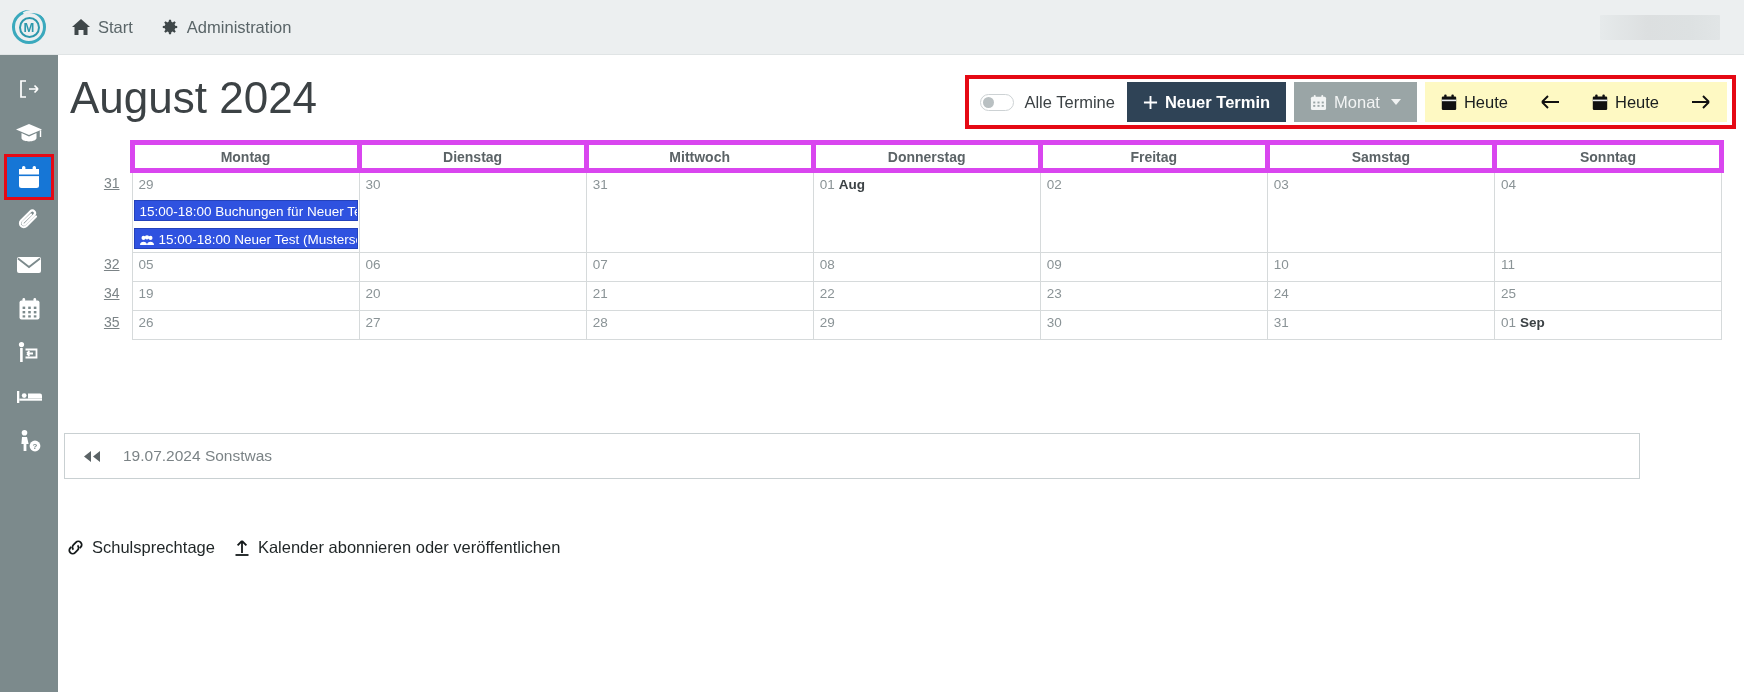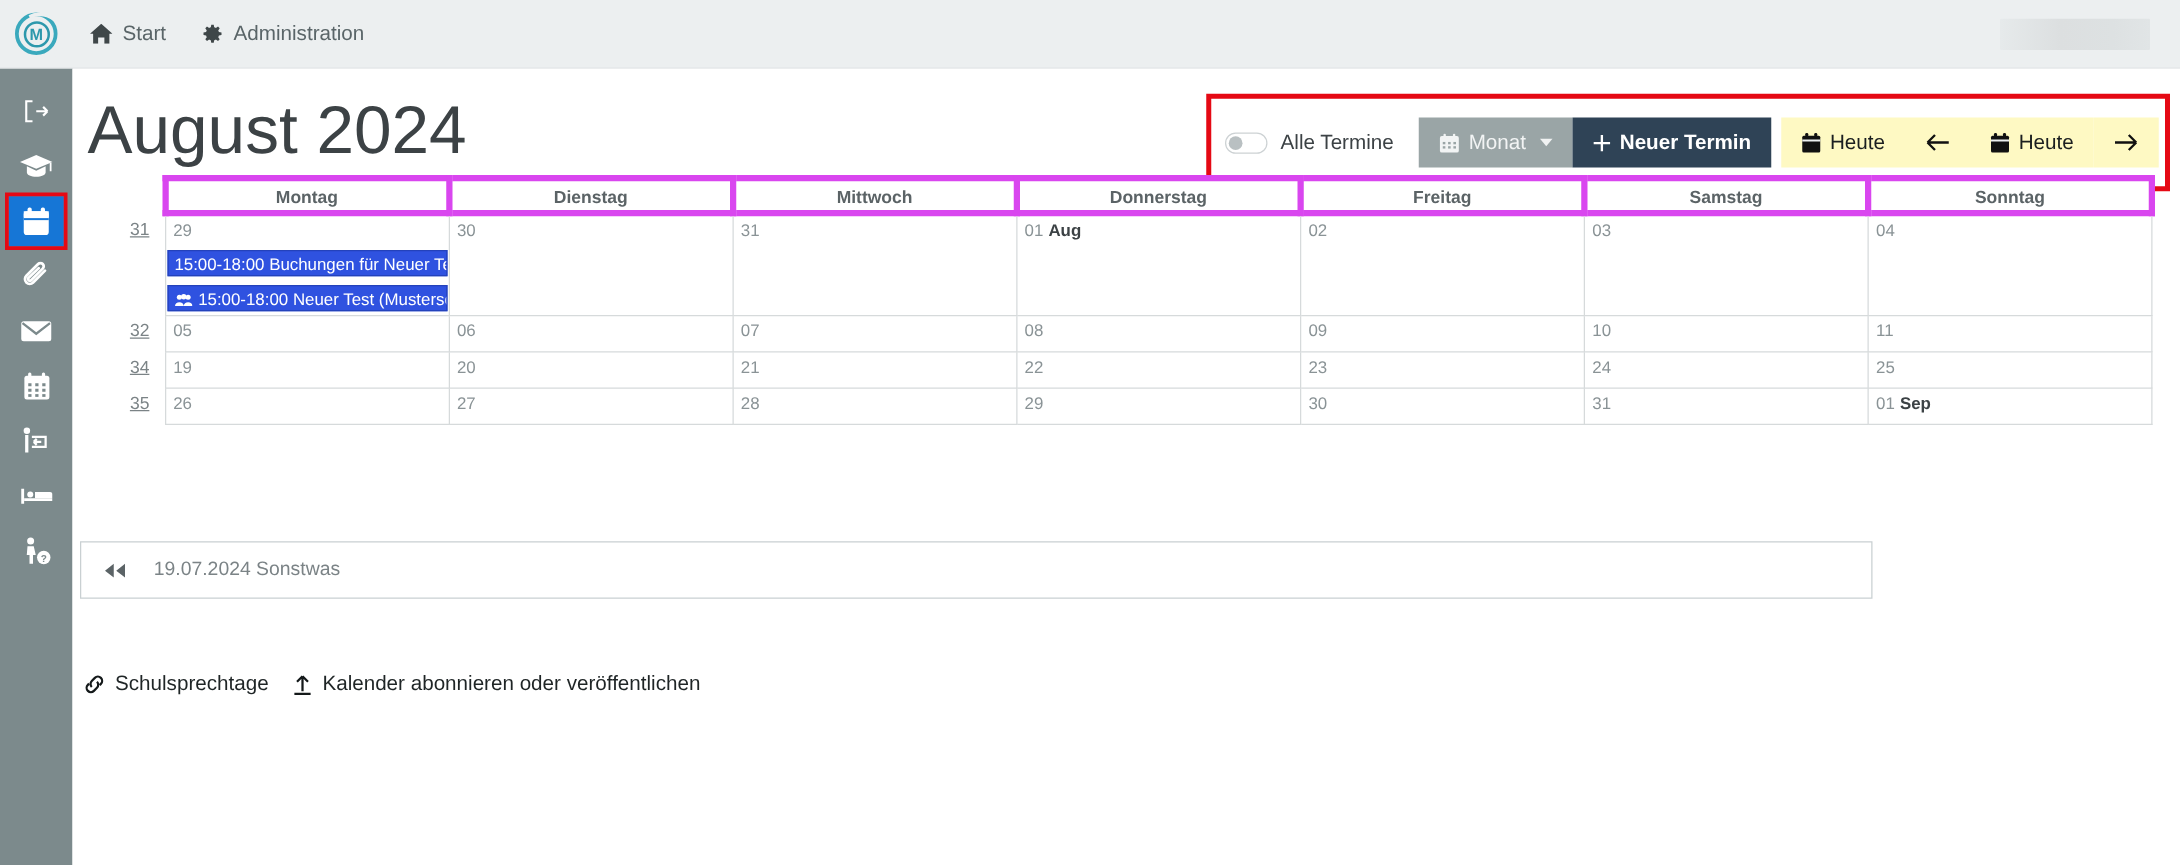--- a/index.html
+++ b/index.html
@@ -77,30 +77,30 @@
     width: 44px; height: 40px;
   }
 
   
   .content {
     position: absolute; left: 58px; top: 55px;
     width: 1686px; height: 637px; background: #fff;
   }
   .page-title {
     position: absolute; left: 12px; top: 18px;
-    font-size: 54px; color: #3c4245; font-weight: 300;
+    font-size: 44px; color: #3c4245; font-weight: 300;
     letter-spacing: 0px;
   }
 
   
   .toolbar-outline {
     position: absolute; right: 8px; top: 20px;
     border: 4px solid #e50914;
     background: #fff;
-    padding: 15px 5px;
+    padding: 3px 5px;
     display: flex; align-items: center;
   }
   .toggle-group { display: flex; align-items: center; gap: 10px; padding: 0 12px 0 6px; }
   .switch {
     width: 34px; height: 17px; border-radius: 9px;
     background: #fff; border: 1px solid #cdd2d4; position: relative;
   }
   .switch::after {
     content: ""; position: absolute; left: 2px; top: 2px;
     width: 11px; height: 11px; border-radius: 50%; background: #b9c0c2;
@@ -156,21 +156,21 @@
     background: #2f52e0; color: #fff;
     font-size: 13.5px; height: 21px; line-height: 21px;
     padding: 0 5px; white-space: nowrap; overflow: hidden;
     border: 1px solid #2442bb; cursor: pointer;
   }
   .event .evicon { margin-right: 5px; display: inline-block; vertical-align: -2px; }
 
   
   .panel {
     position: absolute; left: 6px; top: 378px;
-    width: 1434px; height: 46px;
+    width: 1576px; height: 46px;
     border: 1px solid #c9d0d2; background: #fff;
     display: flex; align-items: center; gap: 22px;
     padding: 0 18px;
   }
   .panel .rew { color: #5b6366; display: flex; align-items: center; cursor: pointer; }
   .panel .ptext { font-size: 15.5px; color: #7b8386; }
 
   
   .footer-links {
     position: absolute; left: 8px; top: 483px;
@@ -312,48 +312,48 @@
 
   <div class="content">
 
     <div class="page-title">August 2024</div>
 
     <div class="toolbar-outline">
       <div class="toggle-group">
         <div class="switch"></div>
         <span class="toggle-label">Alle Termine</span>
       </div>
+
+      <button class="btn btn-primary">
+        <span>
+          <svg width="15" height="15" viewBox="0 0 16 16">
+              <path fill="currentColor" d="M7 1h2v6h6v2H9v6H7V9H1V7h6z"></path>
+            </svg>
+        </span>
+        <span>Neuer Termin</span>
+      </button>
 
       <button class="btn btn-grey" style="margin-left:8px;">
         <span>
           <svg width="17" height="17" viewBox="0 0 18 18">
               <rect x="1" y="3" width="16" height="14" rx="1.6" fill="currentColor"></rect>
               <rect x="4" y="1" width="2" height="4" rx="1" fill="currentColor"></rect>
               <rect x="12" y="1" width="2" height="4" rx="1" fill="currentColor"></rect>
               <g fill="#9aa5a6">
                 <rect x="3.4" y="8" width="2.2" height="2"></rect>
                 <rect x="7.9" y="8" width="2.2" height="2"></rect>
                 <rect x="12.4" y="8" width="2.2" height="2"></rect>
                 <rect x="3.4" y="11.6" width="2.2" height="2"></rect>
                 <rect x="7.9" y="11.6" width="2.2" height="2"></rect>
                 <rect x="12.4" y="11.6" width="2.2" height="2"></rect>
               </g>
             </svg>
         </span>
         <span>Monat</span>
         <span class="caret"></span>
-      </button>
-
-      <button class="btn btn-primary">
-        <span>
-          <svg width="15" height="15" viewBox="0 0 16 16">
-              <path fill="currentColor" d="M7 1h2v6h6v2H9v6H7V9H1V7h6z"></path>
-            </svg>
-        </span>
-        <span>Neuer Termin</span>
       </button>
 
       <div class="btn-group" style="margin-left:8px;">
         <button class="btn btn-light">
           <span>
             <svg width="16" height="17" viewBox="0 0 16 17">
                 <rect x="0.8" y="2.6" width="14.4" height="13.4" rx="1.2" fill="#111"></rect>
                 <rect x="3.2" y="0.4" width="2.4" height="4" rx="1" fill="#111"></rect>
                 <rect x="10.4" y="0.4" width="2.4" height="4" rx="1" fill="#111"></rect>
                 <rect x="0.8" y="5.6" width="14.4" height="1.6" fill="#eceff0"></rect>

